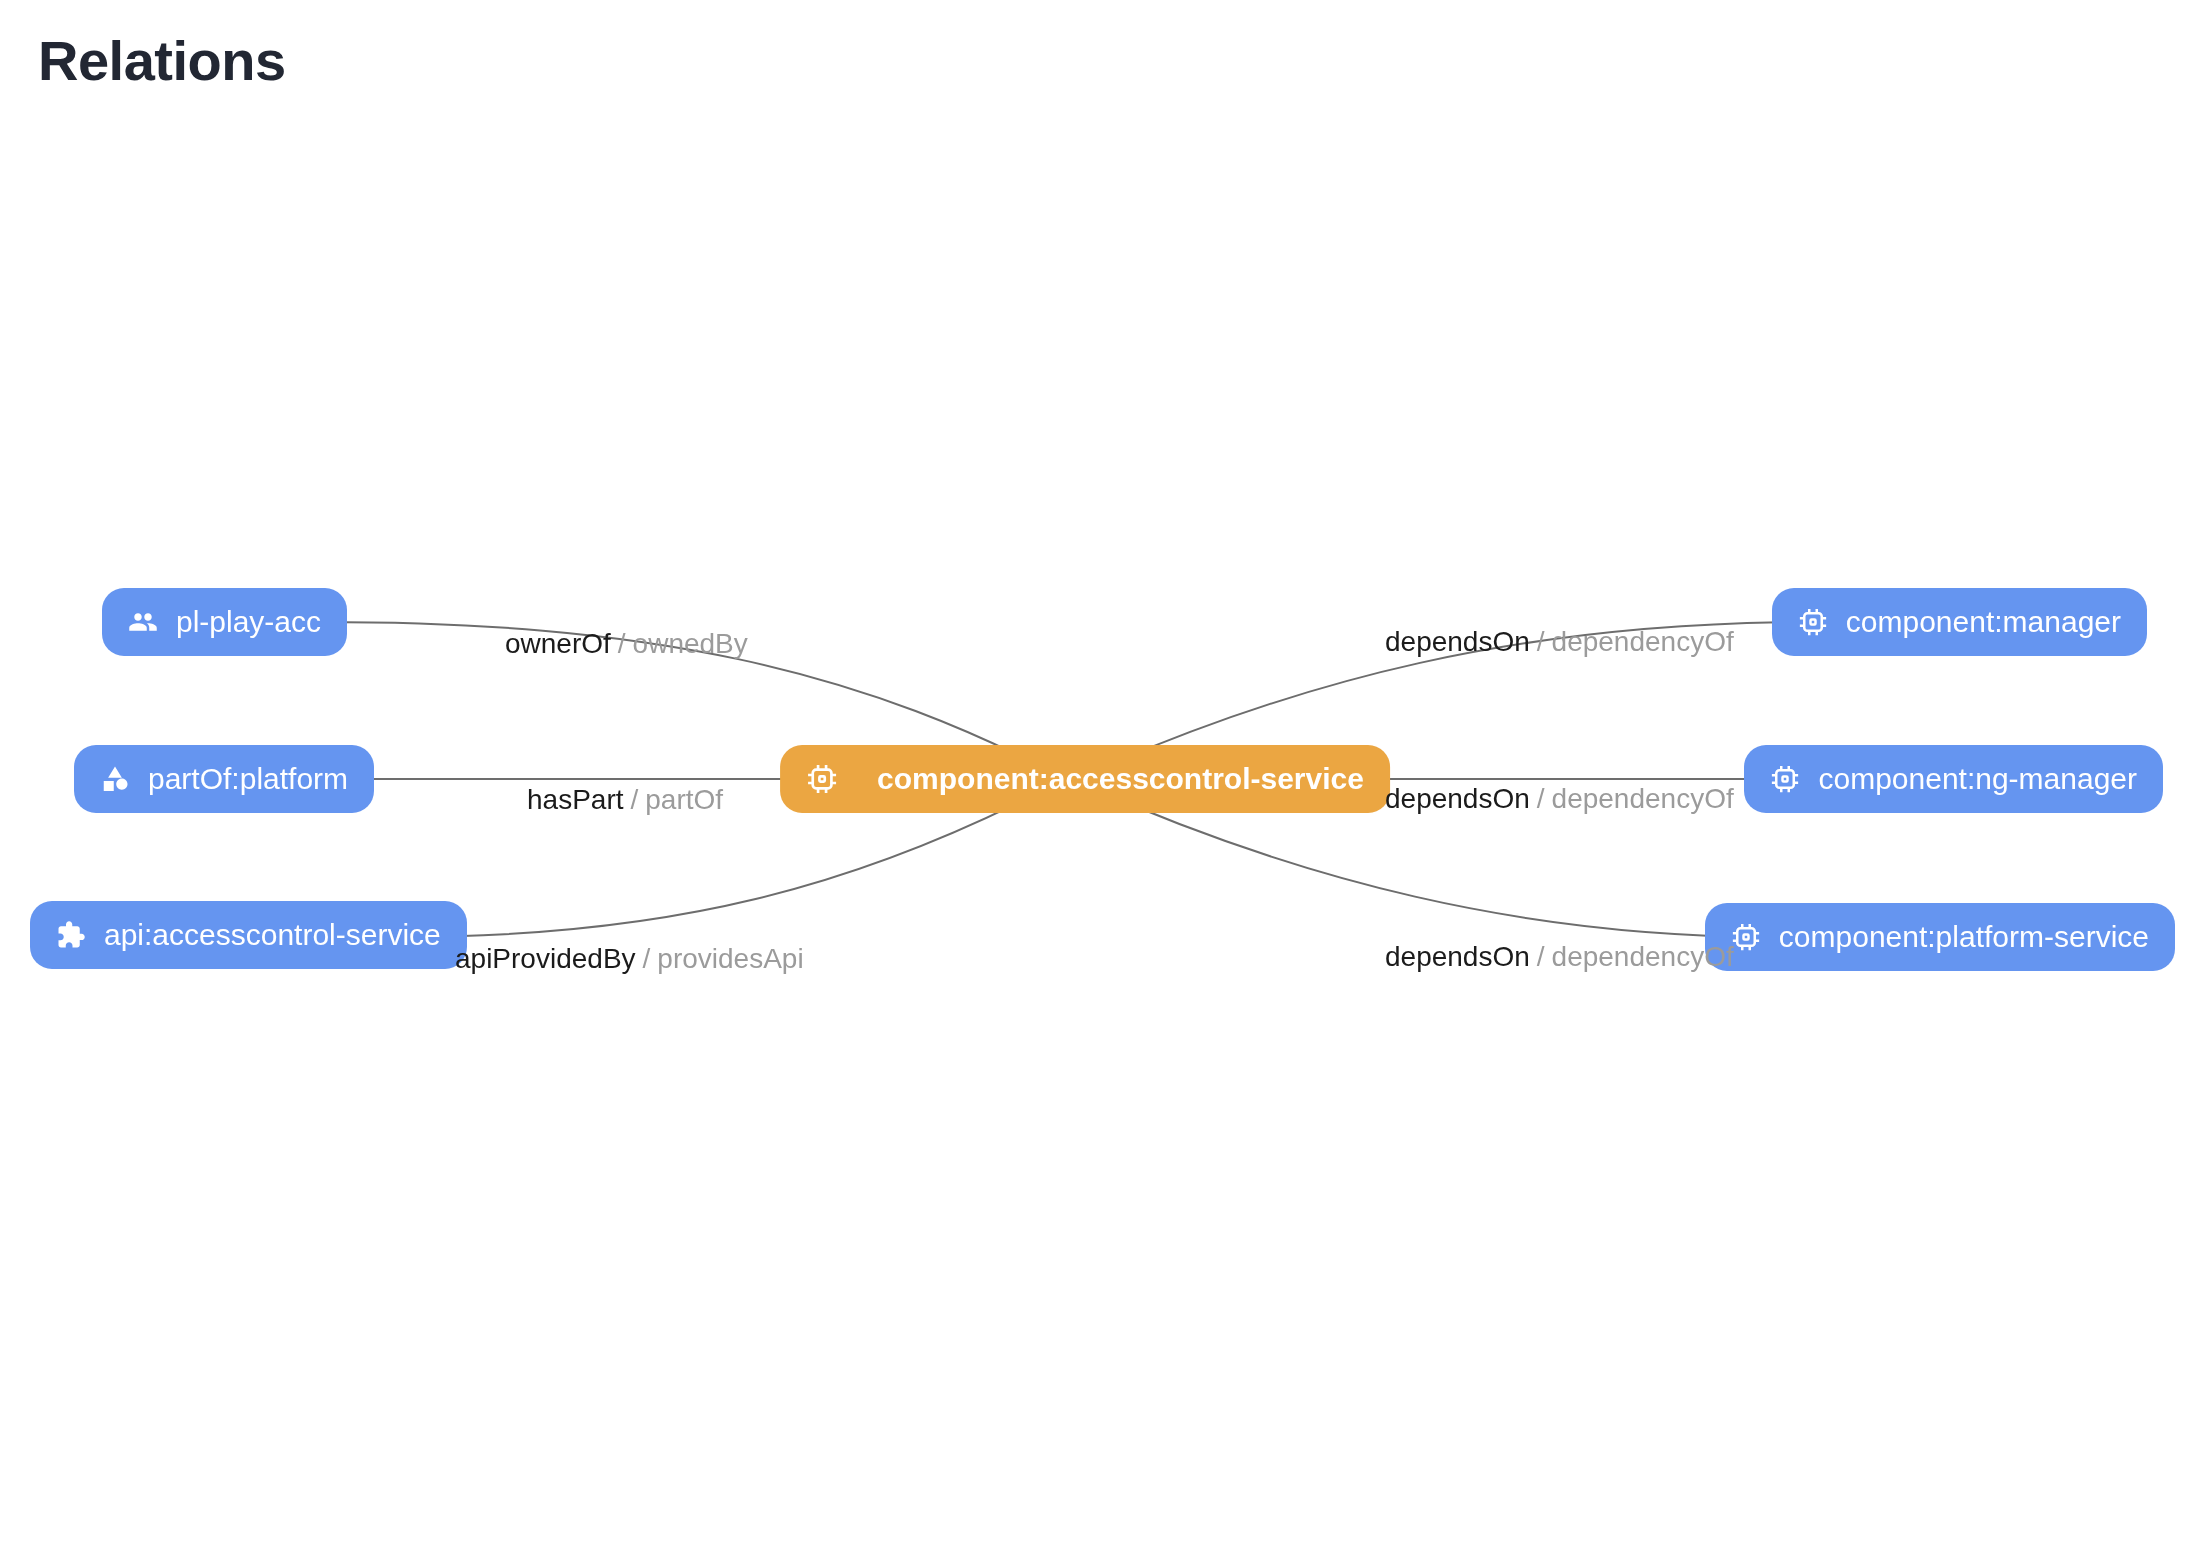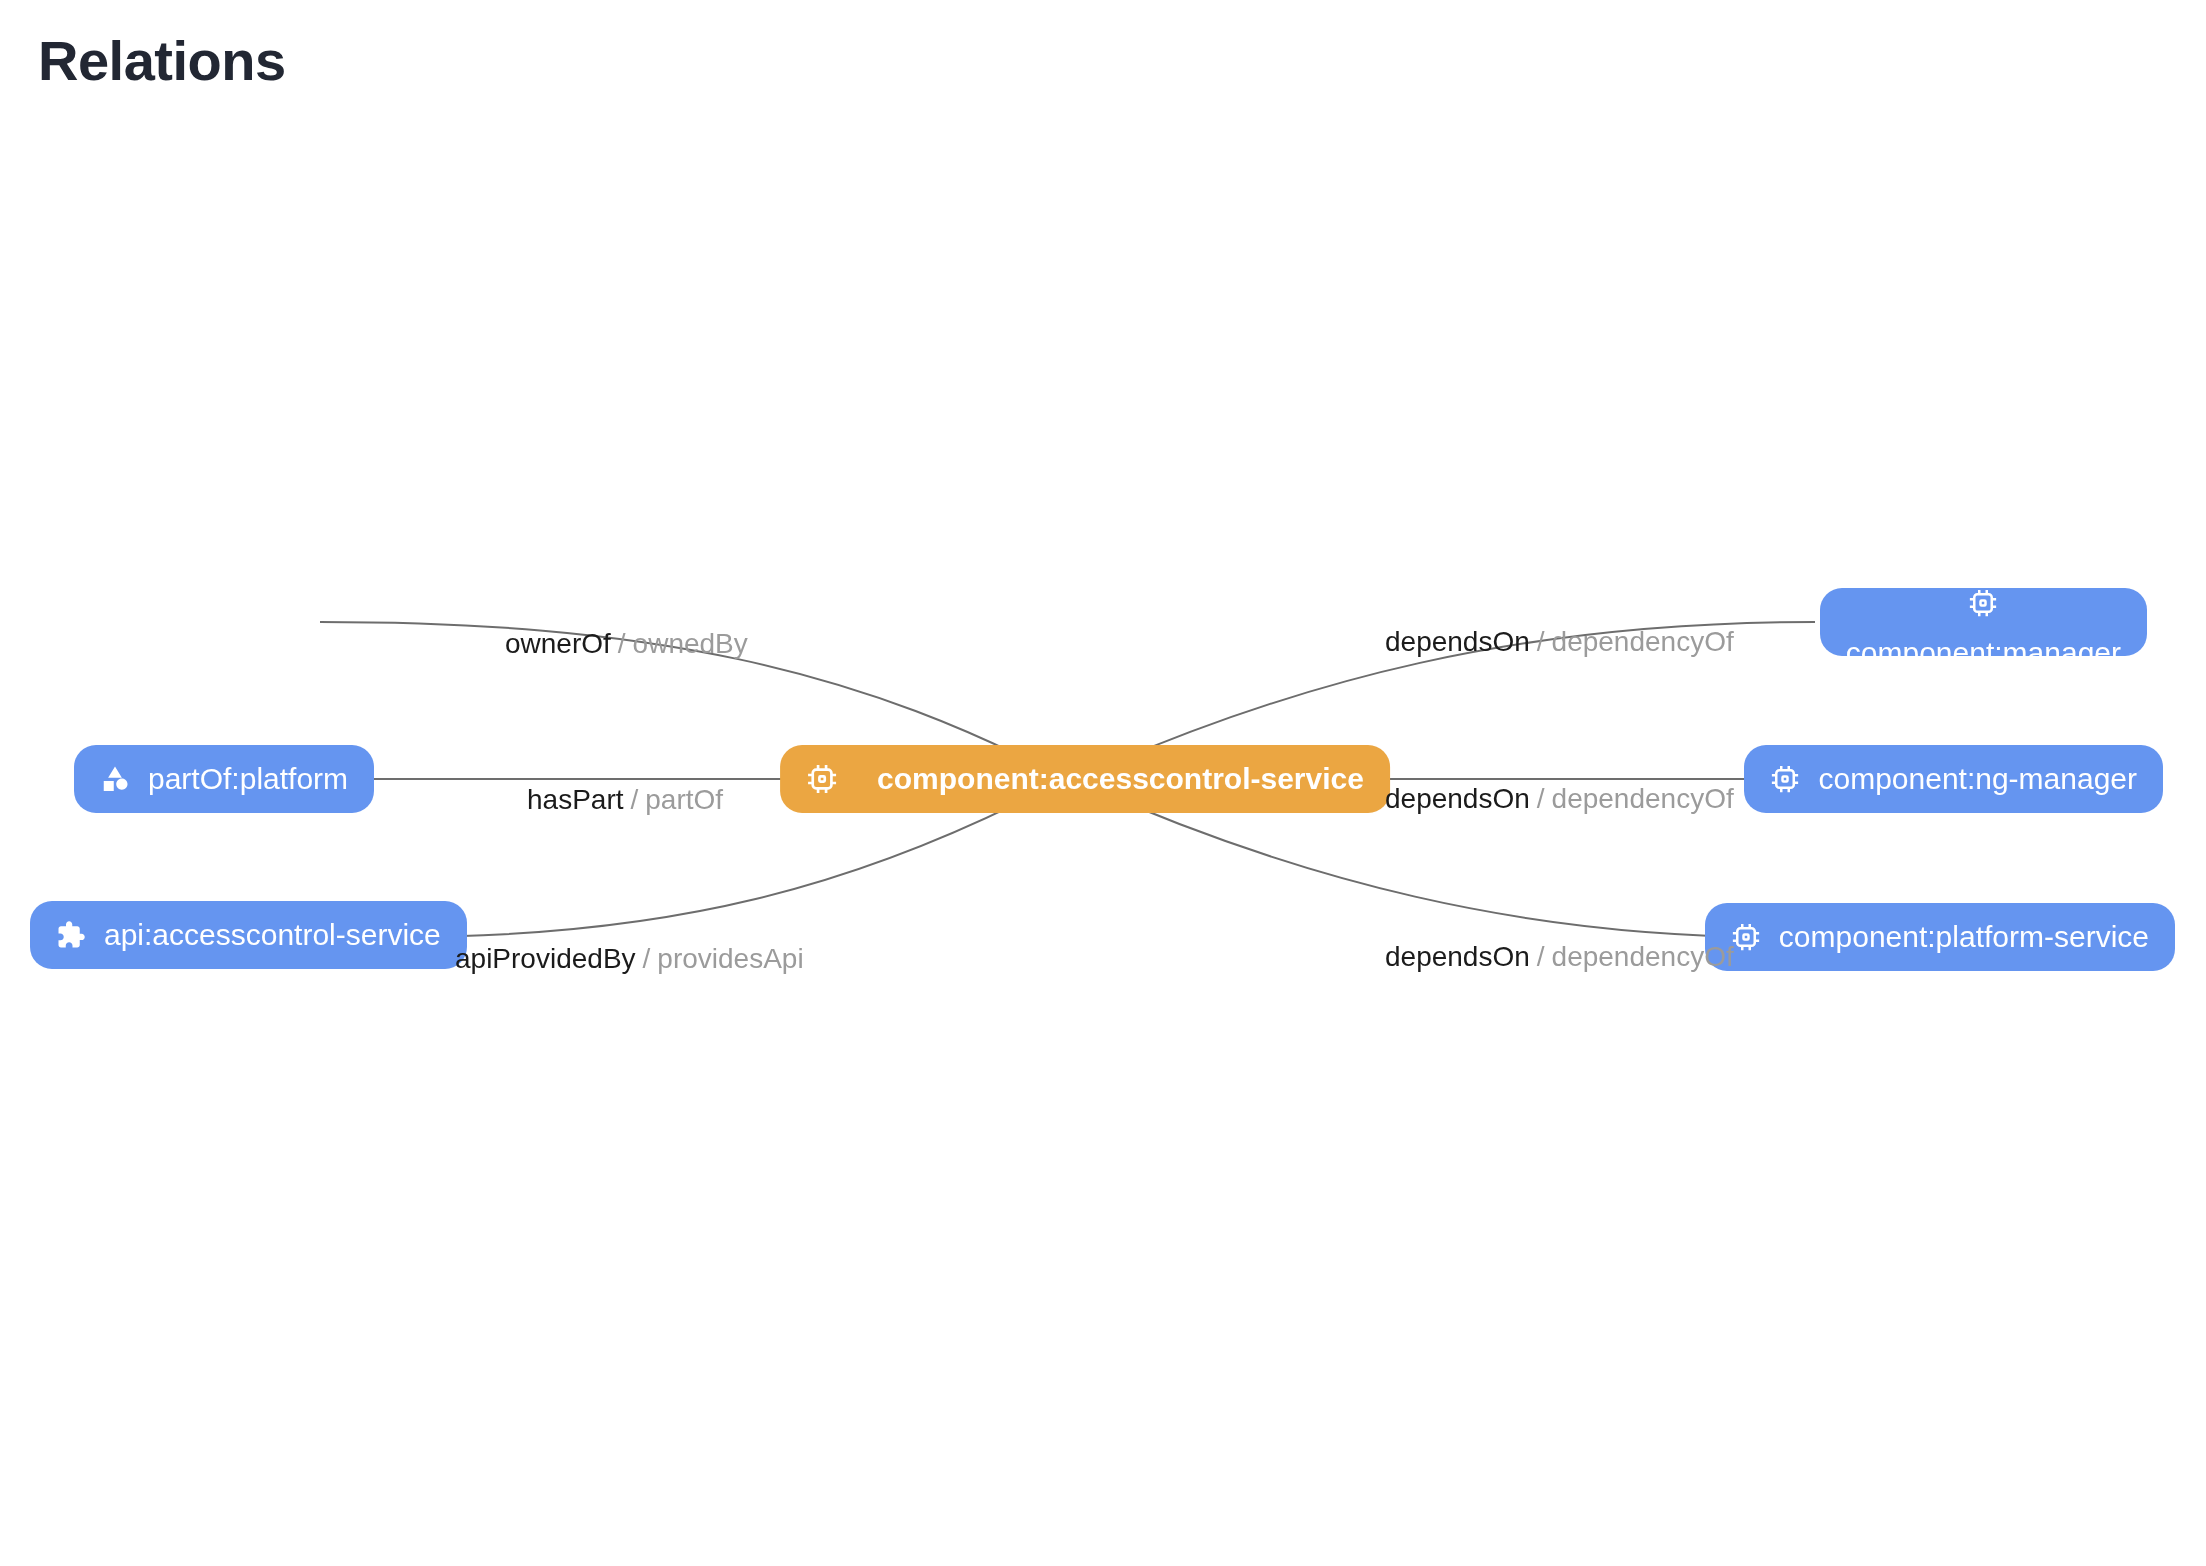--- a/index.html
+++ b/index.html
@@ -27,21 +27,21 @@
     background:#6595f0; color:#ffffff;
     font-size:30px; white-space:nowrap;
   }
   .node--primary { background:#eba642; font-weight:700;gap:39px; }
   .node .icon { display:inline-flex; align-items:center; }
   .node .icon svg { display:block; }
   .n-pl      { left:102px;  top:588px; }
   .n-sys     { left:74px;   top:745px; }
   .n-api     { left:18px;   top:901px;margin-left:12px; }
   .n-central { left:1085px; top:745px; transform:translateX(-50%); }
-  .n-mgr     { right:59px;  top:588px;flex-direction:column; }
+  .n-mgr     { right:59px;  top:588px; }
   .n-ngmgr   { right:43px;  top:745px; }
   .n-plat    { right:31px;  top:903px; }
   
   .edge-label {
     position:absolute; font-size:28px; white-space:nowrap;
     color:#1b1b1b;
   }
   .edge-label .sep, .edge-label .inv { color:#9b9b9b; }
   .edge-label .sep { margin:0 7px; }
   .l0 { left:505px;  top:628px; }
@@ -68,20 +68,28 @@
 
   <svg class="edges-svg" width="2206" height="1566" viewBox="0 0 2206 1566">
     <path d="M 320 622 C 640 622, 860 665, 1085 790"></path>
     <path d="M 340 779 L 1085 779"></path>
     <path d="M 400 937 C 660 937, 860 892, 1085 768"></path>
     <path d="M 1085 775 C 1300 680, 1520 622, 1815 622"></path>
     <path d="M 1085 779 L 1795 779"></path>
     <path d="M 1085 785 C 1300 880, 1520 937, 1775 937"></path>
   </svg>
 
+  <div class="node n-pl">
+    <span class="icon">
+      <svg width="30" height="30" viewBox="0 0 24 24" fill="currentColor">
+          <path d="M16 11c1.66 0 2.99-1.34 2.99-3S17.66 5 16 5c-1.66 0-3 1.34-3 3s1.34 3 3 3zm-8 0c1.66 0 2.99-1.34 2.99-3S9.66 5 8 5C6.34 5 5 6.34 5 8s1.34 3 3 3zm0 2c-2.33 0-7 1.17-7 3.5V19h14v-2.5c0-2.33-4.67-3.5-7-3.5zm8 0c-.29 0-.62.02-.97.05 1.16.84 1.97 1.97 1.97 3.45V19h6v-2.5c0-2.33-4.67-3.5-7-3.5z"></path>
+        </svg>
+    </span>
+    <span>pl-play-acc</span>
+  </div>
 
   <div class="node n-sys">
     <span class="icon">
       <svg width="30" height="30" viewBox="0 0 24 24" fill="currentColor">
           <path d="M12 2l-5.5 9h11L12 2zm5.5 9.5c-2.49 0-4.5 2.01-4.5 4.5s2.01 4.5 4.5 4.5 4.5-2.01 4.5-4.5-2.01-4.5-4.5-4.5zM3 21.5h8v-8H3v8z"></path>
         </svg>
     </span>
     <span>partOf:platform</span>
   </div>
 

